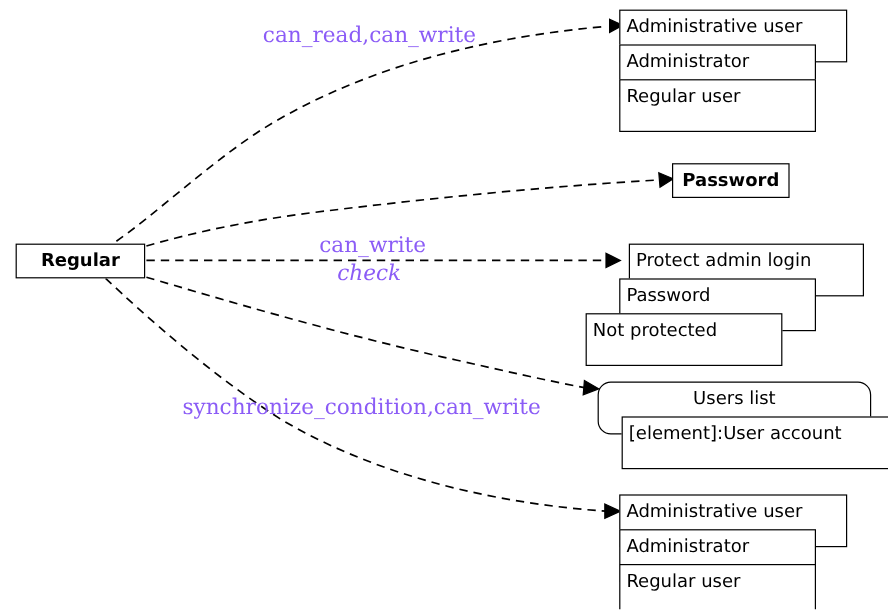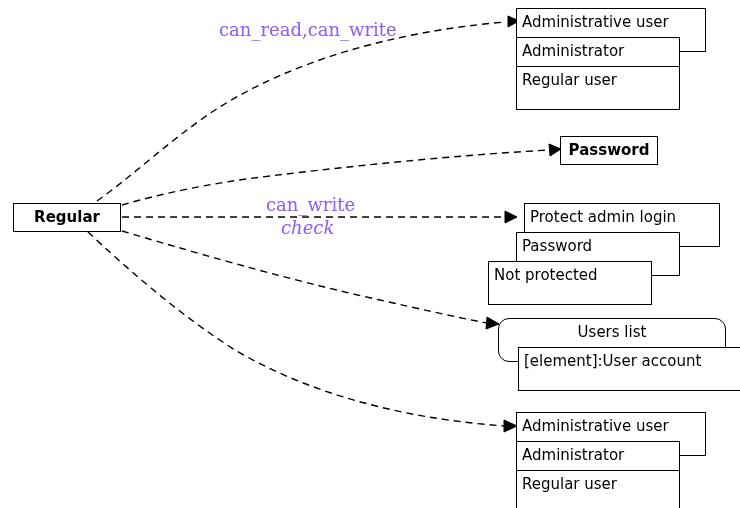--- a/index.html
+++ b/index.html
@@ -130,14 +130,15 @@
     <div class="rec-row left" style="left:516px; top:441px; width:164px;">Administrator</div>
     <div class="rec-row left" style="left:516px; top:470px; width:164px;">Regular user</div>
   </div>
 
   <div class="edge-label" style="left:219px; top:21px;">can_read,can_write</div>
 
 
   <div class="edge-label" style="left:266px; top:196px;">can_write</div>
   <div class="edge-label" style="left:281px; top:219px;font-style:italic;">check</div>
 
+  <div class="edge-label" style="left:152px; top:331px;">synchronize_condition,can_write</div>
 
 </div>
 
 </body></html>

